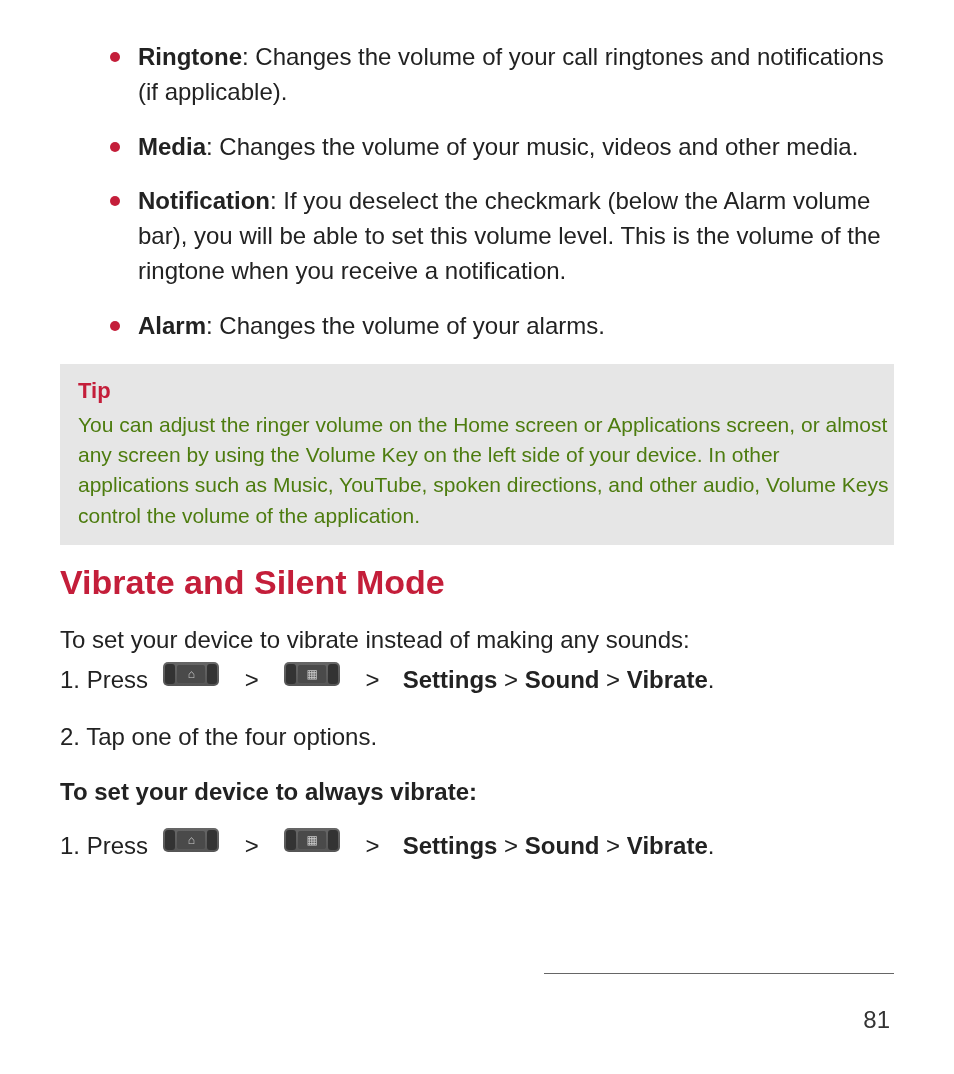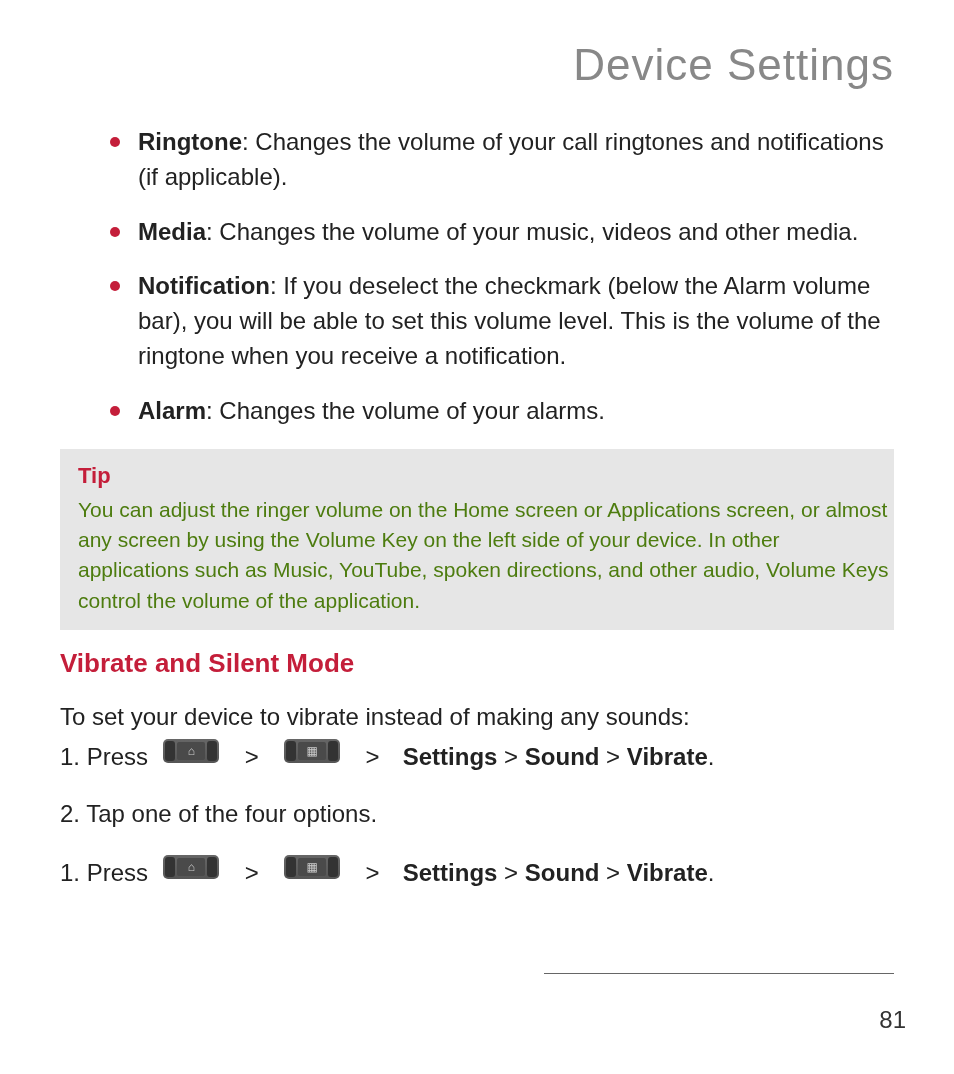--- a/index.html
+++ b/index.html
@@ -65,21 +65,21 @@
     font-size: 22px;
     margin-bottom: 6px;
   }
   .tip-text {
     font-size: 21px;
     line-height: 1.45;
     color: #4d7c0f;
   }
   .section-heading {
     color: #c41e3a;
-    font-size: 26px;
+    font-size: 34px;
     font-weight: 600;
     margin: 14px 0 14px 0;
   }
   .intro {
     font-size: 24px;
     margin-bottom: 8px;
   }
   .step-line {
     font-size: 24px;
     margin-bottom: 22px;
@@ -125,39 +125,38 @@
     border-radius: 2px;
     display: flex;
     align-items: center;
     justify-content: center;
     color: #ccc;
     font-size: 12px;
   }
   .sep { margin: 0 10px; }
   .page-num {
     position: absolute;
-    right: 48px;
+    right: 64px;
     bottom: 40px;
     font-size: 24px;
     color: #333;
   }
   .footer-rule {
     position: absolute;
     right: 60px;
     bottom: 100px;
     width: 350px;
     border-top: 1px solid #666;
   }
 </style>
 </head>
 <body>
 
 <div class="page">
 
-  <h1 class="page-title">Device Settings</h1>
 
   <div class="bullets">
     <div class="bullet-item">
       <div class="bullet"></div>
       <div class="bullet-text">
         <span class="bold">Ringtone</span><span>: Changes the volume of your call ringtones and notifications (if applicable).</span>
       </div>
     </div>
     <div class="bullet-item">
       <div class="bullet"></div>
@@ -198,20 +197,21 @@
     <span class="bold">Settings</span>
     <span> &gt; </span>
     <span class="bold">Sound</span>
     <span> &gt; </span>
     <span class="bold">Vibrate</span>
     <span>.</span>
   </div>
 
   <p class="step">2. Tap one of the four options.</p>
 
+  <p class="subheading">To set your device to always vibrate:</p>
 
   <div class="step-line">
     <span>1. Press  </span>
     <span class="key-img"><span class="key-center">⌂</span></span>
     <span class="sep">  &gt;  </span>
     <span class="key-img"><span class="key-center">▦</span></span>
     <span class="sep">  &gt;  </span>
     <span class="bold">Settings</span>
     <span> &gt; </span>
     <span class="bold">Sound</span>

